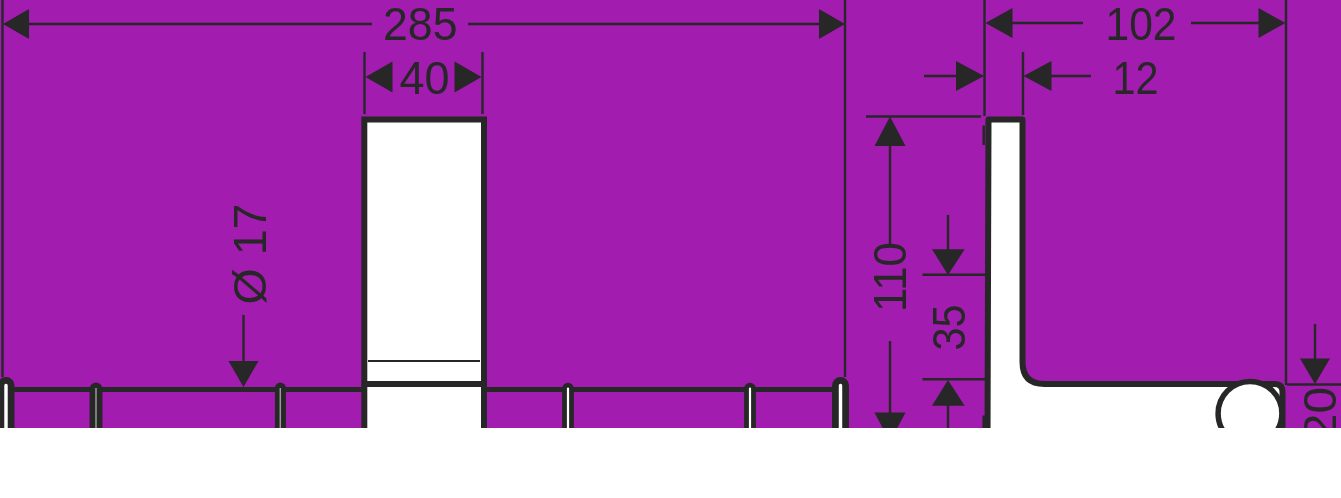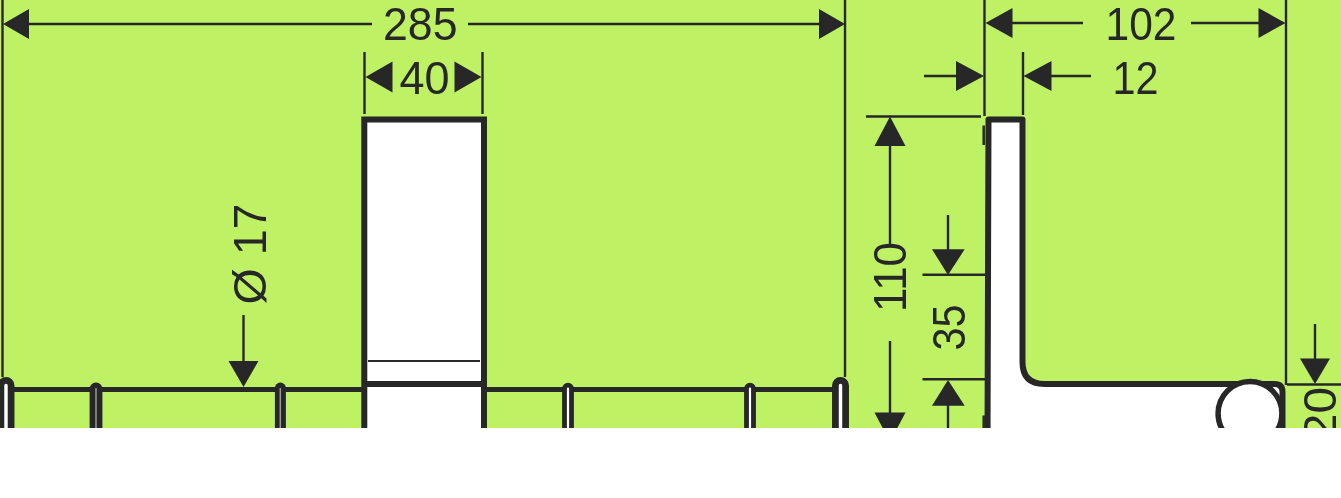--- a/index.html
+++ b/index.html
@@ -1,16 +1,16 @@
 <!DOCTYPE html>
 <html><head>
 <meta charset="utf-8">
 <style>
   html,body{margin:0;padding:0;background:#fff;}
-  .wrap{width:1341px;height:428px;overflow:hidden;background:#bef264;}
+  .wrap{width:1341px;height:428px;overflow:hidden;background:#a21caf;}
   text{font-family:"Liberation Sans",sans-serif;fill:#272727;font-size:46px;}
 </style>
 </head>
 <body>
 <div class="wrap">
 <svg width="1341" height="498" viewBox="0 0 1341 498" xmlns="http://www.w3.org/2000/svg">
 <g stroke-linecap="butt">
 
 <path d="M10,389.5 H836" stroke="#272727" stroke-width="5" fill="none"></path>
 

